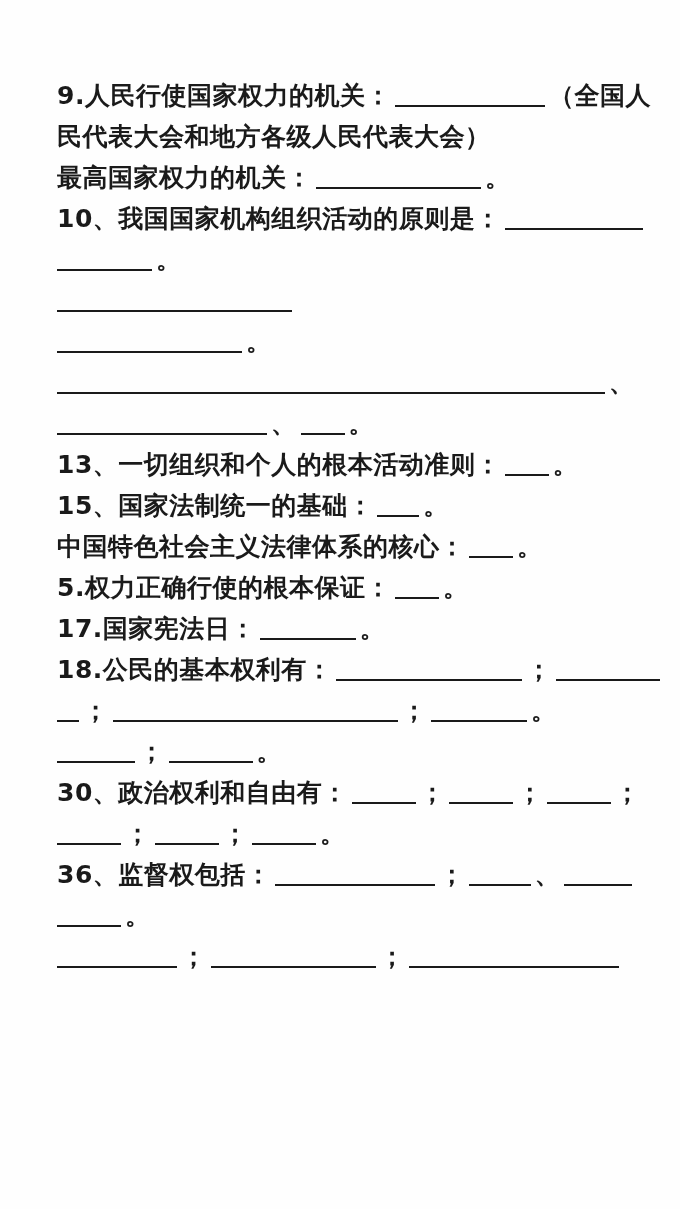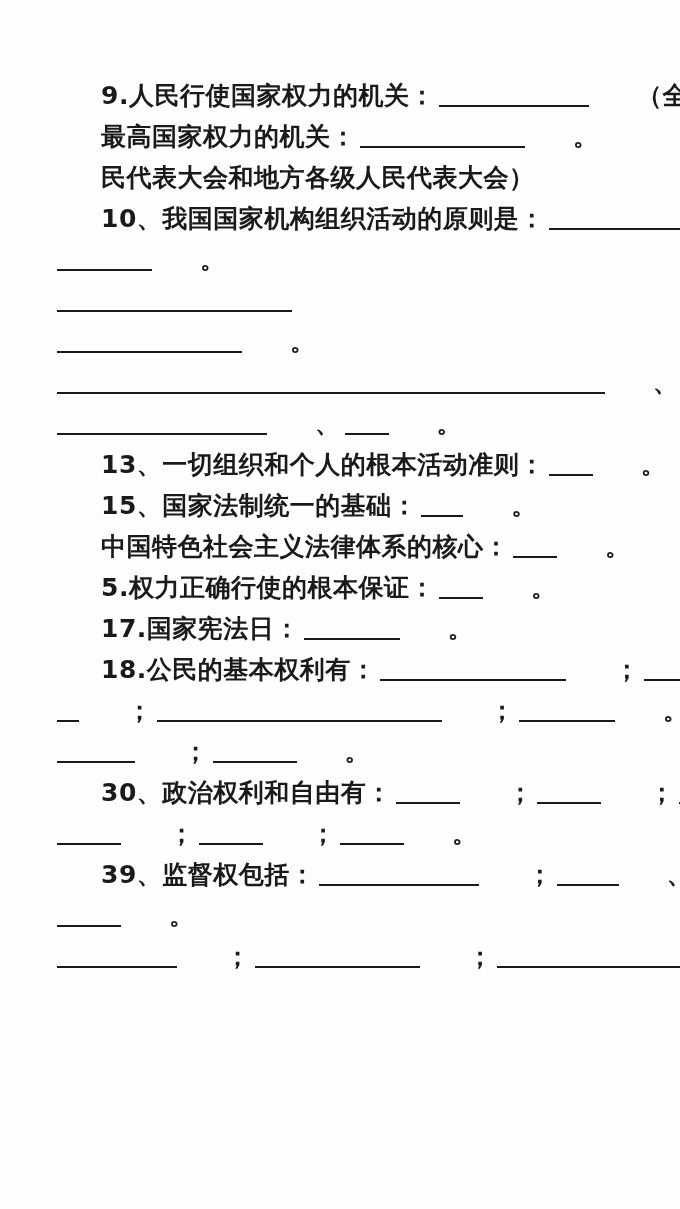--- a/index.html
+++ b/index.html
@@ -20,54 +20,53 @@
     color: #1a1a1a;
     overflow: hidden;
   }
   .line {
     height: 41px;
     line-height: 41px;
     white-space: nowrap;
   }
   .seg-text {
     letter-spacing: 0.5px;
-    margin-left: 44px;
   }
   .seg-blank {
     display: inline-block;
     height: 0.9em;
     border-bottom: 2px solid #1a1a1a;
     margin: 0 4px;
     transform: translateY(3px);
   }
   .seg-blank:first-child {
     margin-left: 0;
   }
 </style>
 </head>
 <body>
 
 <div class="page">
   <div id="lines">
       <div class="line"><span class="seg-text">9.人民行使国家权力的机关：</span><span class="seg-blank" style="width: 150px;"></span><span class="seg-text">（全国人</span></div>
+      <div class="line"><span class="seg-text">民代表大会和地方各级人民代表大会）</span></div>
       <div class="line"><span class="seg-text">最高国家权力的机关：</span><span class="seg-blank" style="width: 165px;"></span><span class="seg-text">。</span></div>
-      <div class="line"><span class="seg-text">民代表大会和地方各级人民代表大会）</span></div>
       <div class="line"><span class="seg-text">10、我国国家机构组织活动的原则是：</span><span class="seg-blank" style="width: 138px;"></span></div>
       <div class="line"><span class="seg-blank" style="width: 95px;"></span><span class="seg-text">。</span></div>
       <div class="line"><span class="seg-blank" style="width: 235px;"></span></div>
       <div class="line"><span class="seg-blank" style="width: 185px;"></span><span class="seg-text">。</span></div>
       <div class="line"><span class="seg-blank" style="width: 548px;"></span><span class="seg-text">、</span></div>
       <div class="line"><span class="seg-blank" style="width: 210px;"></span><span class="seg-text">、</span><span class="seg-blank" style="width: 44px;"></span><span class="seg-text">。</span></div>
       <div class="line"><span class="seg-text">13、一切组织和个人的根本活动准则：</span><span class="seg-blank" style="width: 44px;"></span><span class="seg-text">。</span></div>
       <div class="line"><span class="seg-text">15、国家法制统一的基础：</span><span class="seg-blank" style="width: 42px;"></span><span class="seg-text">。</span></div>
       <div class="line"><span class="seg-text">中国特色社会主义法律体系的核心：</span><span class="seg-blank" style="width: 44px;"></span><span class="seg-text">。</span></div>
       <div class="line"><span class="seg-text">5.权力正确行使的根本保证：</span><span class="seg-blank" style="width: 44px;"></span><span class="seg-text">。</span></div>
       <div class="line"><span class="seg-text">17.国家宪法日：</span><span class="seg-blank" style="width: 96px;"></span><span class="seg-text">。</span></div>
       <div class="line"><span class="seg-text">18.公民的基本权利有：</span><span class="seg-blank" style="width: 186px;"></span><span class="seg-text">；</span><span class="seg-blank" style="width: 104px;"></span></div>
       <div class="line"><span class="seg-blank" style="width: 22px;"></span><span class="seg-text">；</span><span class="seg-blank" style="width: 285px;"></span><span class="seg-text">；</span><span class="seg-blank" style="width: 96px;"></span><span class="seg-text">。</span></div>
       <div class="line"><span class="seg-blank" style="width: 78px;"></span><span class="seg-text">；</span><span class="seg-blank" style="width: 84px;"></span><span class="seg-text">。</span></div>
       <div class="line"><span class="seg-text">30、政治权利和自由有：</span><span class="seg-blank" style="width: 64px;"></span><span class="seg-text">；</span><span class="seg-blank" style="width: 64px;"></span><span class="seg-text">；</span><span class="seg-blank" style="width: 64px;"></span><span class="seg-text">；</span></div>
       <div class="line"><span class="seg-blank" style="width: 64px;"></span><span class="seg-text">；</span><span class="seg-blank" style="width: 64px;"></span><span class="seg-text">；</span><span class="seg-blank" style="width: 64px;"></span><span class="seg-text">。</span></div>
-      <div class="line"><span class="seg-text">39、监督权包括：</span><span class="seg-blank" style="width: 160px;"></span><span class="seg-text">；</span><span class="seg-blank" style="width: 62px;"></span><span class="seg-text">、</span><span class="seg-blank" style="width: 68px;"></span></div>
+      <div class="line"><span class="seg-text">36、监督权包括：</span><span class="seg-blank" style="width: 160px;"></span><span class="seg-text">；</span><span class="seg-blank" style="width: 62px;"></span><span class="seg-text">、</span><span class="seg-blank" style="width: 68px;"></span></div>
       <div class="line"><span class="seg-blank" style="width: 64px;"></span><span class="seg-text">。</span></div>
       <div class="line"><span class="seg-blank" style="width: 120px;"></span><span class="seg-text">；</span><span class="seg-blank" style="width: 165px;"></span><span class="seg-text">；</span><span class="seg-blank" style="width: 210px;"></span></div>
     </div>
 </div>
 
 </body></html>

